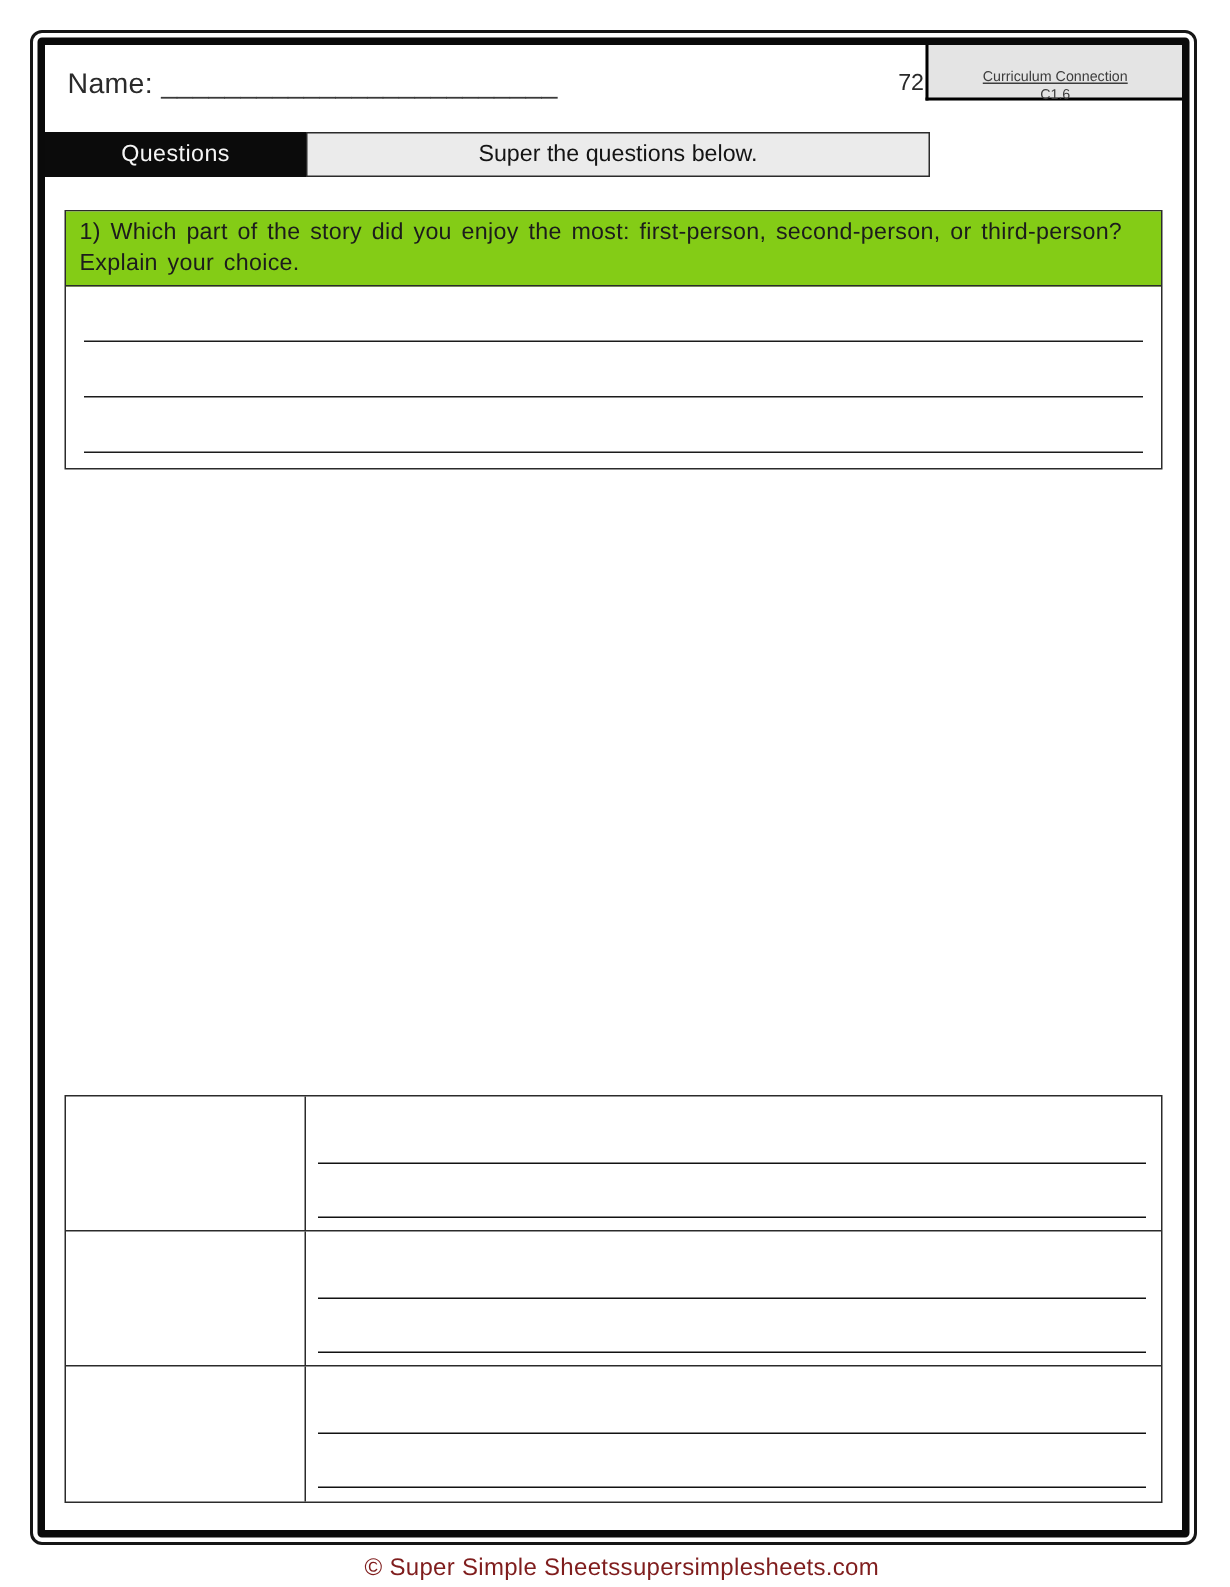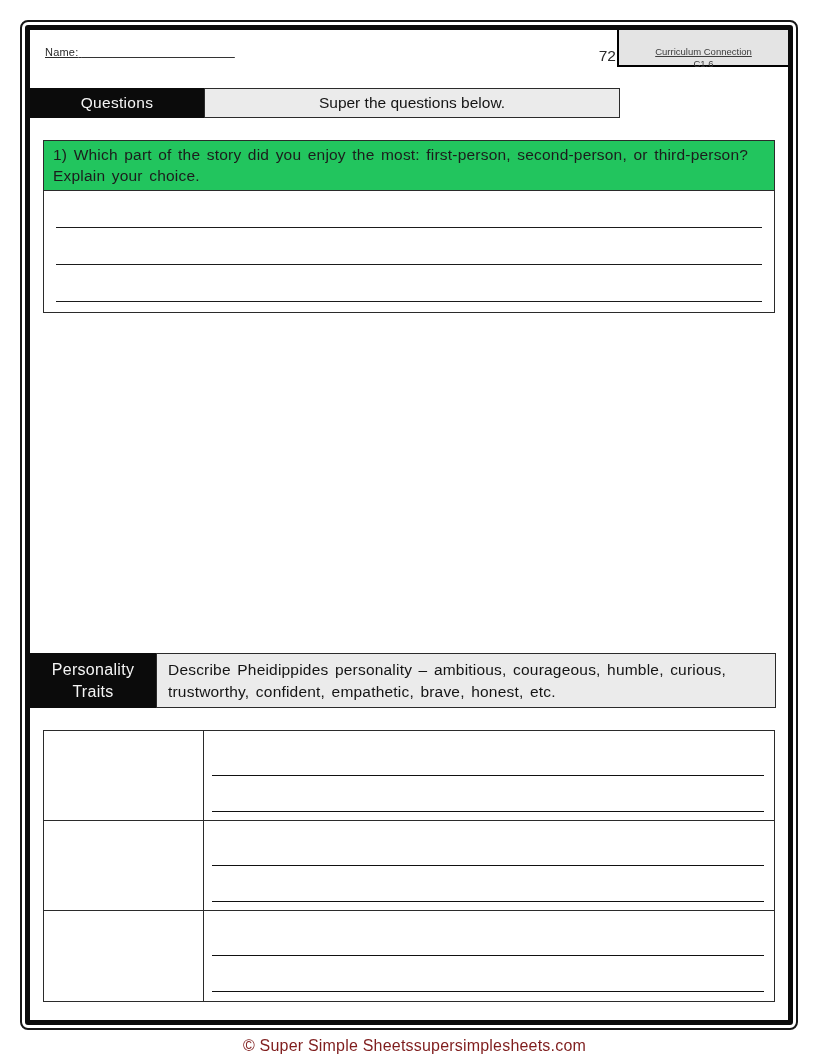--- a/index.html
+++ b/index.html
@@ -13,21 +13,21 @@
   }
   .page-inner {
     width:100%; height:100%;
     border:5px solid #0a0a0a; border-radius:3px;
     position:relative; background:#fff;
   }
 
   .sheet-text { letter-spacing:0.2px; word-spacing:2px; color:#1c1c1c; }
 
   
-  .name-row { position:absolute; top:16px; left:15px; font-size:11px; color:#2a2a2a; letter-spacing:0.2px;text-decoration:underline; }
+  .name-row { position:absolute; top:16px; left:15px; font-size:19px; color:#2a2a2a; letter-spacing:0.2px; }
   .name-line { letter-spacing:0; color:#3a3a3a; }
   .page-number { position:absolute; top:17px; left:0; right:172px; text-align:right; font-size:15.5px; color:#2a2a2a; }
   .curriculum-box {
     position:absolute; top:0; right:0; width:171px; height:37px;
     background:#e4e4e4; border-left:2px solid #000; border-bottom:2px solid #000;
     text-align:center; padding-top:16px; color:#3d3d3d;
   }
   .curriculum-box .cc-title { font-size:9.5px; text-decoration:underline; display:block; }
   .curriculum-box .cc-code  { font-size:9.5px; display:block; margin-top:1px; }
 
@@ -41,21 +41,21 @@
   .instruction-box {
     width:416px; height:30px; background:#ebebeb; border:1px solid #2b2b2b;
     display:flex; align-items:center; justify-content:center; font-size:15.5px; color:#141414;
   }
 
   
   .qa-stack { position:absolute; top:110px; left:13px; width:732px; }
   .q-box { border:1px solid #2b2b2b; background:#fff; }
   .q-box + .q-box { margin-top:-1px; }
   .q-header {
-    background:#22c55e; border-bottom:1px solid #2b2b2b; padding:3px 23px 4px 9px;
+    background:#84cc16; border-bottom:1px solid #2b2b2b; padding:3px 23px 4px 9px;
     font-size:15.5px; line-height:21px; min-height:50px;
   }
   .q-box .q-header.short { min-height:48px; }
   .answer-lines { height:121px; padding-top:0; }
   .write-line { height:37px; border-bottom:1.6px solid #1b1b1b; margin:0 12px; }
   .q2-rows .q2-row { height:44px; border-bottom:1px solid #2b2b2b; background:#fff; }
   .q2-rows .q2-row:last-child { border-bottom:none; }
 
   
   .personality-bar { position:absolute; top:623px; left:0; display:flex; align-items:stretch; }
@@ -106,24 +106,20 @@
         <div class="q-header sheet-text">1) Which part of the story did you enjoy the most: first-person, second-person, or third-person? Explain your choice.</div>
         <div class="answer-lines">
           <div class="write-line"></div>
         <div class="write-line"></div>
             <div class="write-line"></div>
           </div>
       </div>
 
     </div>
 
-    <div class="personality-bar">
-      <div class="black-label">Personality Traits</div>
-      <div class="personality-desc sheet-text">Describe Pheidippides personality – ambitious, courageous, humble, curious, trustworthy, confident, empathetic, brave, honest, etc.</div>
-    </div>
 
     <div class="traits-table">
       <div class="trait-row">
         <div class="trait-name-cell"></div>
         <div class="trait-lines-cell">
           <div class="t-line1"></div>
           <div class="t-line2"></div>
         </div>
       </div>
     <div class="trait-row">

